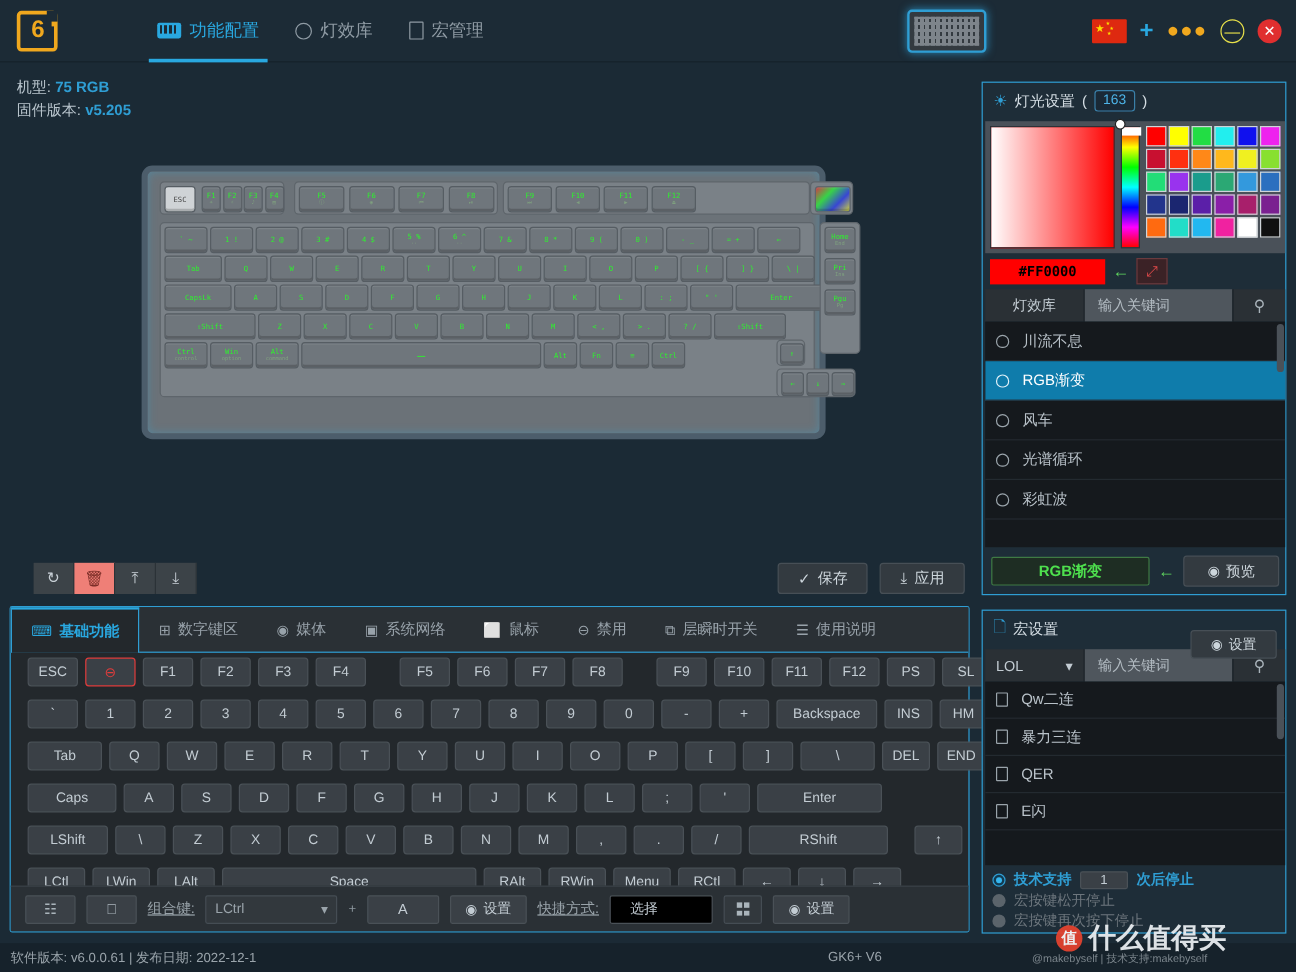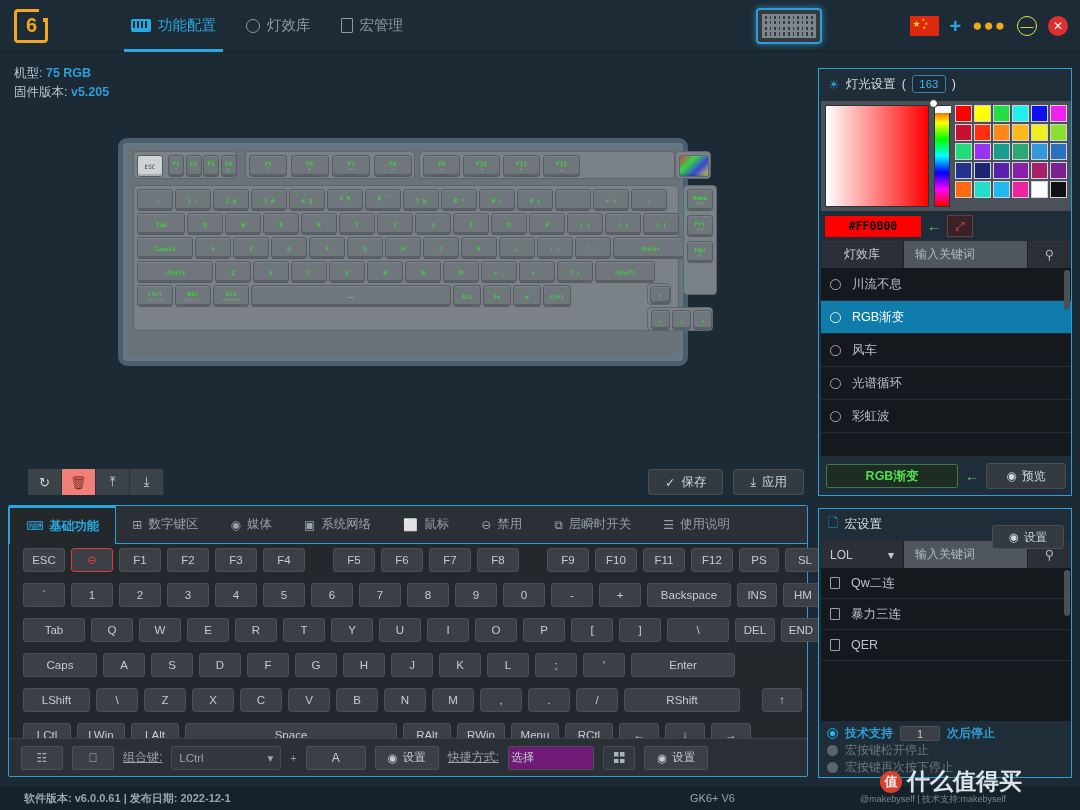--- a/index.html
+++ b/index.html
@@ -193,22 +193,22 @@
   .cb-keybox{
     width:60px;height:24px;background:#3a4046;border:1px solid #4a5157;border-radius:2px;
     display:flex;align-items:center;justify-content:center;color:#c3ccd3;font-size:12px;
     cursor:pointer;
   }
   .cb-btn{
     height:24px;padding:0 12px;background:#3a4046;border:1px solid #4a5157;border-radius:2px;
     display:flex;align-items:center;gap:5px;color:#c3ccd3;font-size:11.5px;cursor:pointer;
   }
   .cb-sel2{
-    width:86px;height:24px;background:#701a75;border:1px solid #4a5157;border-radius:2px;
-    display:flex;align-items:center;padding-left:2px;color:#c3ccd3;font-size:11.5px;cursor:pointer;
+    width:86px;height:24px;background:#000000;border:1px solid #4a5157;border-radius:2px;
+    display:flex;align-items:center;padding-left:16px;color:#c3ccd3;font-size:11.5px;cursor:pointer;
   }
   .cb-grid{
     width:32px;height:24px;background:#32383d;border:1px solid #454d54;border-radius:2px;
     display:flex;align-items:center;justify-content:center;cursor:pointer;
   }
   .cb-grid i{
     display:block;width:11px;height:11px;
     background:
       linear-gradient(#aab4bb,#aab4bb) 0 0/4.5px 4.5px no-repeat,
       linear-gradient(#aab4bb,#aab4bb) 6.5px 0/4.5px 4.5px no-repeat,
@@ -358,21 +358,21 @@
     background:#333a40;border:1px solid #474f56;border-radius:3px;
     display:flex;align-items:center;justify-content:center;gap:5px;
     color:#cdd6dc;font-size:11.5px;cursor:pointer;
   }
 
   
   #footer{
     position:absolute;left:0;bottom:0;width:1080px;height:24px;
     background:#16222b;display:flex;align-items:center;font-size:11px;color:#9aa4ab;
   }
-  #fv{margin-left:24px;font-weight:bold;}
+  #fv{margin-left:9px;}
   #fm{position:absolute;left:690px;}
 
   #wm{
     position:absolute;left:880px;top:766px;font-size:23px;color:#eef2f5;
     font-weight:bold;opacity:.92;display:flex;align-items:center;gap:5px;
   }
   #wm .zhi{
     width:22px;height:22px;border-radius:50%;background:#e8432f;color:#fff;
     font-size:13px;display:flex;align-items:center;justify-content:center;
   }
@@ -1007,20 +1007,24 @@
           <span>Qw二连</span>
         </div>
         <div class="mac-item">
           <span class="mac-doc"></span>
           <span>暴力三连</span>
         </div>
         <div class="mac-item">
           <span class="mac-doc"></span>
           <span>QER</span>
         </div>
+        <div class="mac-item">
+          <span class="mac-doc"></span>
+          <span>E闪</span>
+        </div>
       </div>
     <div id="macro-opts">
         <div class="opt on">
           <span class="radio on"></span>
           <span class="otxt">技术支持</span>
           <span id="cnt-box">1</span>
           <span class="otxt">次后停止</span>
         </div>
         <div class="opt">
           <span class="radio"></span>

